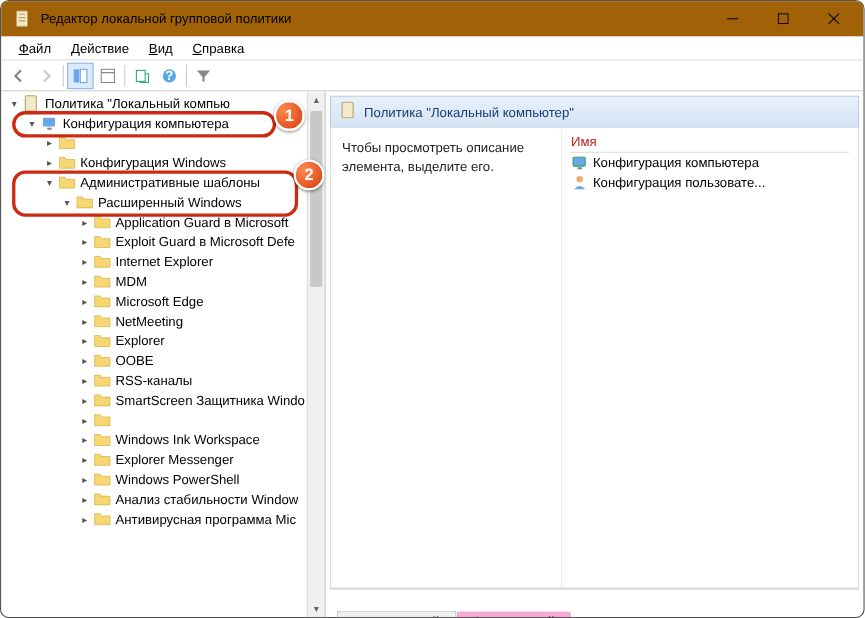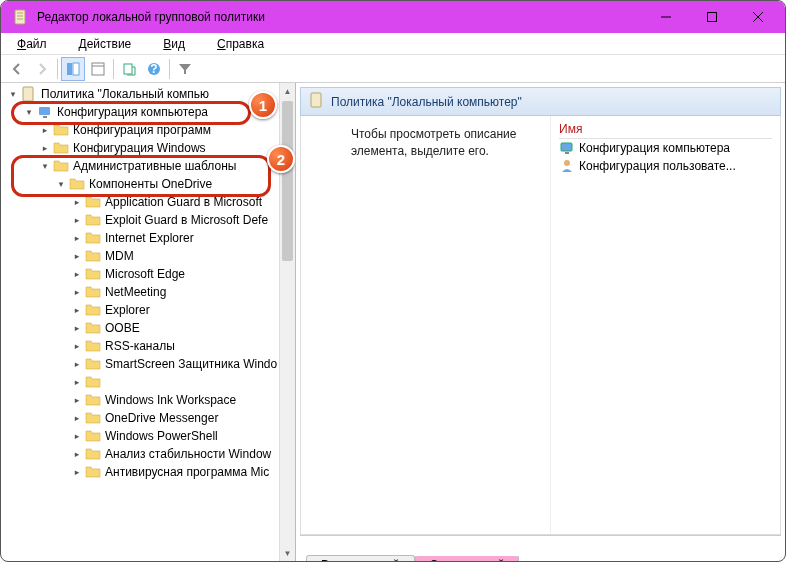--- a/index.html
+++ b/index.html
@@ -1,46 +1,46 @@
 <!DOCTYPE html>
 <html><head>
 <meta charset="utf-8">
 <style>
 * { box-sizing: border-box; margin: 0; padding: 0; font-family: "Segoe UI", Tahoma, sans-serif; font-size: 12px; }
 body { background: #fff; width: 786px; height: 562px; overflow: hidden; border: 1px solid #555; border-radius: 8px; }
 
-.titlebar { height: 32px; background: #d946ef; display: flex; align-items: center; padding: 0 4px 0 12px; border-bottom: 1px solid transparent; }
+.titlebar { height: 32px; background: #a16207; display: flex; align-items: center; padding: 0 4px 0 12px; border-bottom: 1px solid transparent; }
 .titlebar .app-icon { width: 16px; height: 16px; margin-right: 8px; }
 .titlebar .title { flex: 1; color: #000; }
 .winbtns { display: flex; }
 .winbtn { width: 46px; height: 32px; display: flex; align-items: center; justify-content: center; }
 .winbtn svg { width: 10px; height: 10px; }
 
-.menubar { height: 22px; display: flex; align-items: center; padding: 0 8px; gap: 16px; border-bottom: 1px solid #e0e0e0; }
+.menubar { height: 22px; display: flex; align-items: center; padding: 0 8px; gap: 2px; border-bottom: 1px solid #e0e0e0; }
 .menubar span { padding: 2px 8px; cursor: default; }
 .menubar span u { text-decoration: underline; }
 
 .toolbar { height: 28px; display: flex; align-items: center; padding: 0 4px; border-bottom: 1px solid #d0d0d0; gap: 1px; }
 .tb-btn { width: 24px; height: 24px; display: flex; align-items: center; justify-content: center; border: 1px solid transparent; }
 .tb-sep { width: 1px; height: 20px; background: #ccc; margin: 0 2px; }
 
 .content { display: flex; height: calc(100% - 32px - 22px - 28px); }
 .tree-pane { width: 295px; border-right: 1px solid #bbb; overflow: hidden; position: relative; padding: 2px; }
 .tree { overflow: auto; height: 100%; white-space: nowrap; }
 .tree-row { display: flex; align-items: center; height: 18px; padding-left: 4px; }
 .tree-row .exp { width: 12px; height: 12px; display: inline-flex; align-items: center; justify-content: center; font-size: 9px; color: #555; }
 .tree-row .ic { width: 16px; height: 14px; display: inline-flex; align-items: center; justify-content: center; margin: 0 2px; }
 .tree-row .lbl { padding: 0 2px; }
 
 .folder-ic { fill: #f7d774; stroke: #c9a227; stroke-width: 0.5; }
 
 .detail { flex: 1; display: flex; flex-direction: column; padding: 4px; }
 .detail-head { background: linear-gradient(#e8f0fb, #d6e4f5); border: 1px solid #b8cde4; padding: 4px 8px; display: flex; align-items: center; gap: 6px; }
 .detail-head .t { font-weight: normal; color: #1a3e6e; }
-.detail-body { flex: 1; display: flex; border: 1px solid #ddd; border-top: none; padding-left: 40px; }
+.detail-body { flex: 1; display: flex; border: 1px solid #ddd; border-top: none; }
 .detail-left { width: 210px; padding: 10px; border-right: 1px solid #eee; color: #222; line-height: 1.4; }
 .detail-right { flex: 1; padding: 4px 8px; }
 .col-head { border-bottom: 1px solid #e0e0e0; padding: 2px 0; color: #b91c1c; }
 .item-row { display: flex; align-items: center; gap: 4px; padding: 1px 0; }
 .item-row .ic { width: 16px; height: 16px; }
 
 .tabs { height: 22px; display: flex; align-items: flex-end; padding-left: 6px; border-top: 1px solid #ccc; }
 .tab { padding: 2px 14px; border: 1px solid #bbb; border-bottom: none; border-top-left-radius: 3px; border-top-right-radius: 3px; background: #f0f0f0; position: relative; top: 17px; }
 .tab.active { background: #f9a8d4; border-top: 1px solid #fff; }
 
@@ -158,21 +158,20 @@
           </span>
           <span class="lbl">Конфигурация компьютера</span>
         </div>
         <div class="tree-row" style="padding-left:36px">
           <span class="exp">▸</span>
           <span class="ic">
             <svg viewBox="0 0 16 14">
               <path class="folder-ic" d="M1 3 L1 12 L15 12 L15 4 L7 4 L6 2 L1 2 Z"></path>
             </svg>
           </span>
-          <span class="lbl">Конфигурация программ</span>
         </div>
         <div class="tree-row" style="padding-left:36px">
           <span class="exp">▸</span>
           <span class="ic">
             <svg viewBox="0 0 16 14">
               <path class="folder-ic" d="M1 3 L1 12 L15 12 L15 4 L7 4 L6 2 L1 2 Z"></path>
             </svg>
           </span>
           <span class="lbl">Конфигурация Windows</span>
         </div>
@@ -185,21 +184,21 @@
           </span>
           <span class="lbl">Административные шаблоны</span>
         </div>
         <div class="tree-row" style="padding-left:52px">
           <span class="exp">▾</span>
           <span class="ic">
             <svg viewBox="0 0 16 14">
               <path class="folder-ic" d="M1 3 L1 12 L15 12 L15 4 L7 4 L6 2 L1 2 Z"></path>
             </svg>
           </span>
-          <span class="lbl">Компоненты OneDrive</span>
+          <span class="lbl">Расширенный Windows</span>
         </div>
         <div class="tree-row" style="padding-left:68px">
           <span class="exp">▸</span>
           <span class="ic">
             <svg viewBox="0 0 16 14">
               <path class="folder-ic" d="M1 3 L1 12 L15 12 L15 4 L7 4 L6 2 L1 2 Z"></path>
             </svg>
           </span>
           <span class="lbl">Application Guard в Microsoft</span>
         </div>
@@ -301,21 +300,21 @@
           </span>
           <span class="lbl">Windows Ink Workspace</span>
         </div>
         <div class="tree-row" style="padding-left:68px">
           <span class="exp">▸</span>
           <span class="ic">
             <svg viewBox="0 0 16 14">
               <path class="folder-ic" d="M1 3 L1 12 L15 12 L15 4 L7 4 L6 2 L1 2 Z"></path>
             </svg>
           </span>
-          <span class="lbl">OneDrive Messenger</span>
+          <span class="lbl">Explorer Messenger</span>
         </div>
         <div class="tree-row" style="padding-left:68px">
           <span class="exp">▸</span>
           <span class="ic">
             <svg viewBox="0 0 16 14">
               <path class="folder-ic" d="M1 3 L1 12 L15 12 L15 4 L7 4 L6 2 L1 2 Z"></path>
             </svg>
           </span>
           <span class="lbl">Windows PowerShell</span>
         </div>

